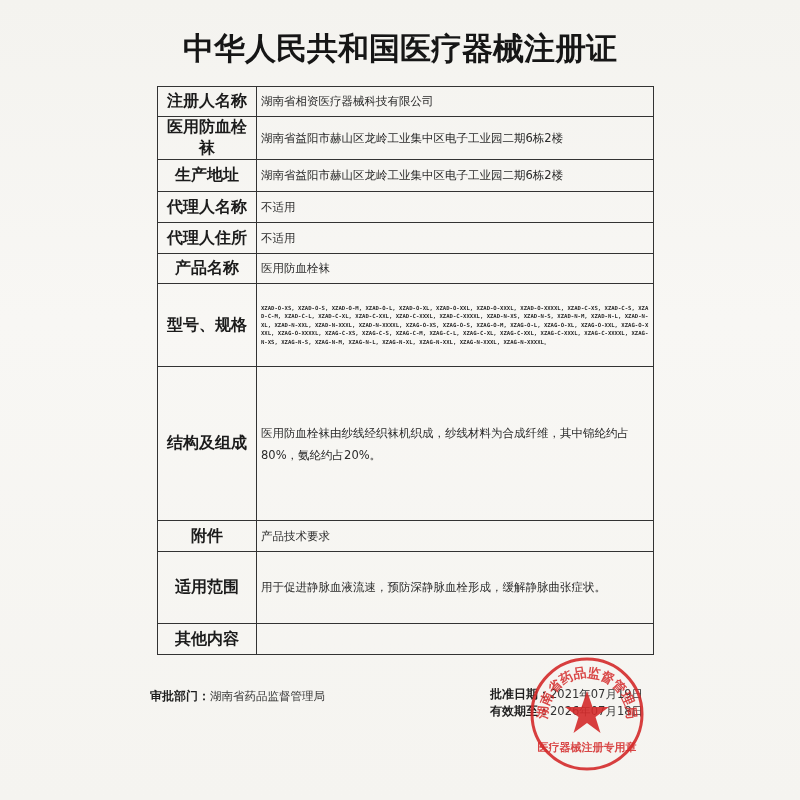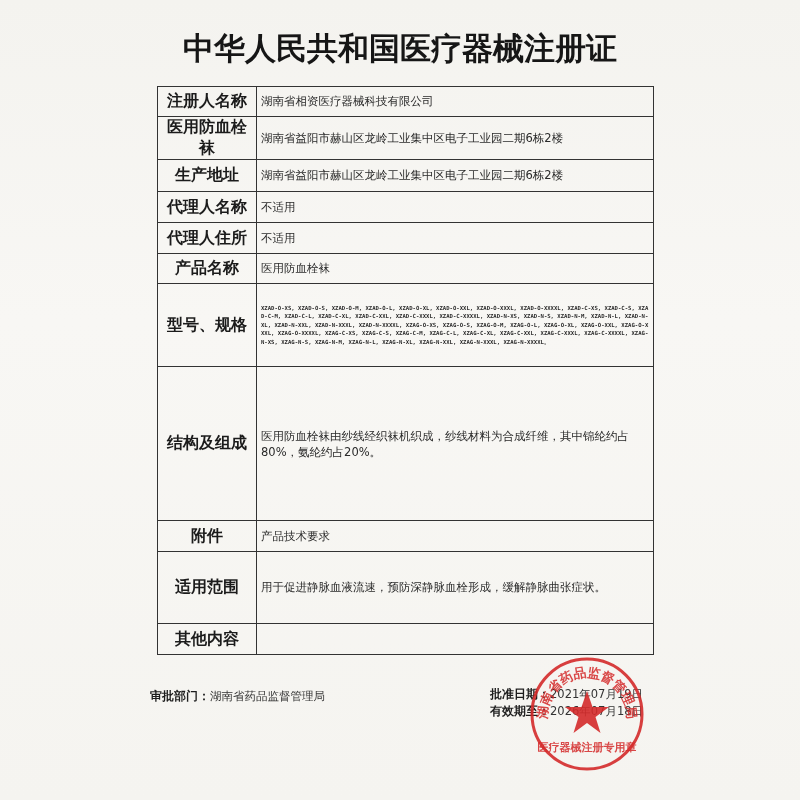--- a/index.html
+++ b/index.html
@@ -98,21 +98,21 @@
     <tr style="height:30px">
       <td class="label">产品名称</td>
       <td class="value">医用防血栓袜</td>
     </tr>
     <tr style="height:83px">
       <td class="label">型号、规格</td>
       <td class="value models">XZAD-O-XS, XZAD-O-S, XZAD-O-M, XZAD-O-L, XZAD-O-XL, XZAD-O-XXL, XZAD-O-XXXL, XZAD-O-XXXXL, XZAD-C-XS, XZAD-C-S, XZAD-C-M, XZAD-C-L, XZAD-C-XL, XZAD-C-XXL, XZAD-C-XXXL, XZAD-C-XXXXL, XZAD-N-XS, XZAD-N-S, XZAD-N-M, XZAD-N-L, XZAD-N-XL, XZAD-N-XXL, XZAD-N-XXXL, XZAD-N-XXXXL, XZAG-O-XS, XZAG-O-S, XZAG-O-M, XZAG-O-L, XZAG-O-XL, XZAG-O-XXL, XZAG-O-XXXL, XZAG-O-XXXXL, XZAG-C-XS, XZAG-C-S, XZAG-C-M, XZAG-C-L, XZAG-C-XL, XZAG-C-XXL, XZAG-C-XXXL, XZAG-C-XXXXL, XZAG-N-XS, XZAG-N-S, XZAG-N-M, XZAG-N-L, XZAG-N-XL, XZAG-N-XXL, XZAG-N-XXXL, XZAG-N-XXXXL。</td>
     </tr>
     <tr style="height:154px">
       <td class="label">结构及组成</td>
-      <td class="value" style="line-height:16px">医用防血栓袜由纱线经织袜机织成，纱线材料为合成纤维，其中锦纶约占80%，氨纶约占20%。</td>
+      <td class="value" style="line-height:22px">医用防血栓袜由纱线经织袜机织成，纱线材料为合成纤维，其中锦纶约占80%，氨纶约占20%。</td>
     </tr>
     <tr style="height:31px">
       <td class="label">附件</td>
       <td class="value">产品技术要求</td>
     </tr>
     <tr style="height:72px">
       <td class="label">适用范围</td>
       <td class="value">用于促进静脉血液流速，预防深静脉血栓形成，缓解静脉曲张症状。</td>
     </tr>
     <tr style="height:31px">

